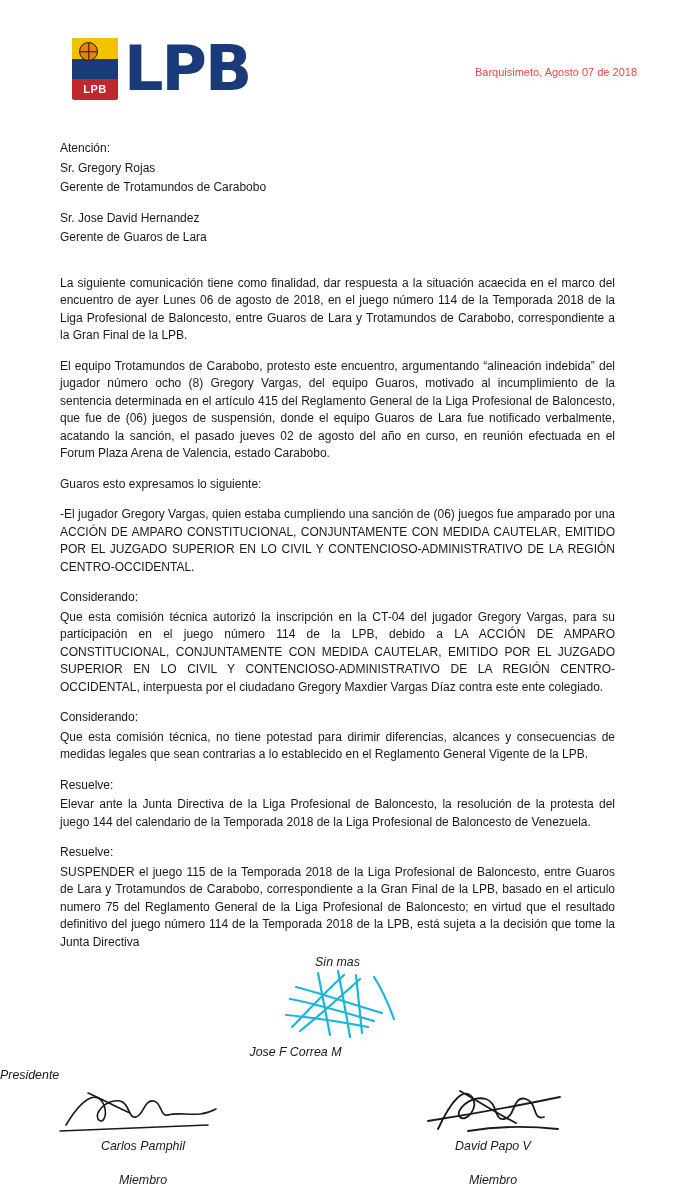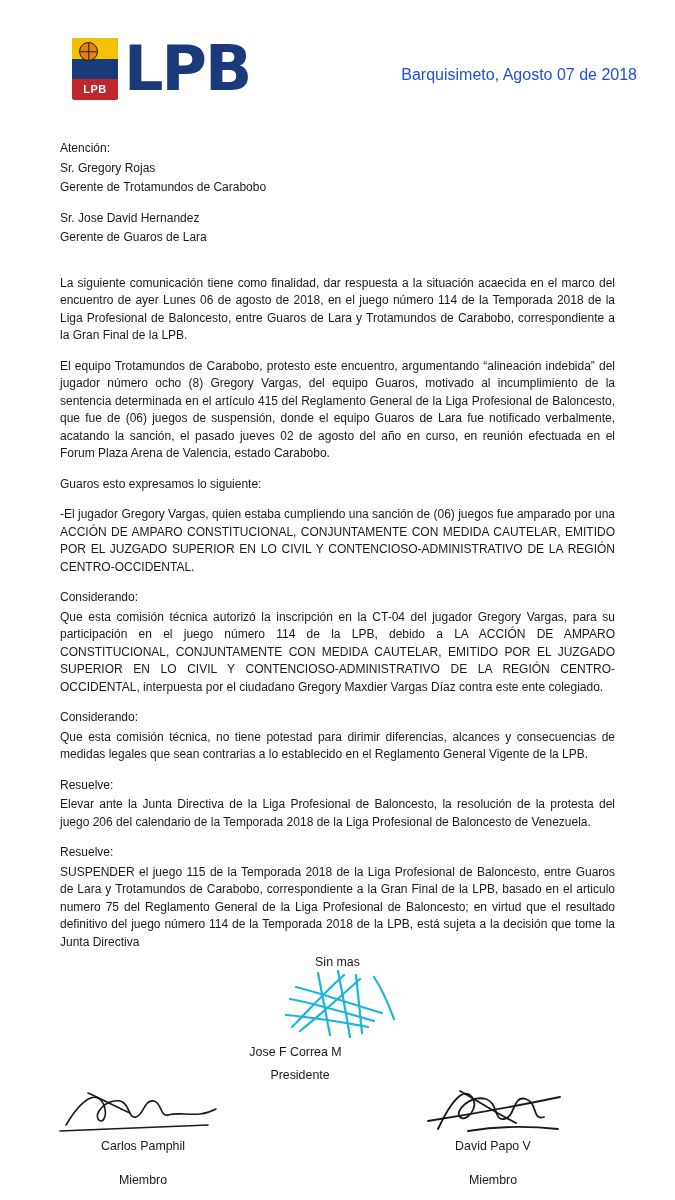--- a/index.html
+++ b/index.html
@@ -104,22 +104,22 @@
     font-weight: bold;
     color: #1b3a7a;
     letter-spacing: -2px;
     line-height: 62px;
     font-family: "DejaVu Sans", sans-serif;
   }
   .doc-date {
     position: absolute;
     right: 38px;
     top: 28px;
-    font-size: 16px;
-    color: #1d4ed8;
+    font-size: 11px;
+    color: #ef4444;
   }
 
   
   .content {
     position: absolute;
     left: 60px;
     top: 140px;
     width: 555px;
     font-size: 12px;
     line-height: 17.5px;
@@ -133,20 +133,21 @@
   }
   .lead-label { margin-bottom: 2px !important; }
 
   
   .sign-area {
     position: absolute;
     left: 0;
     top: 955px;
     width: 675px;
     height: 245px;
+    font-style: italic;
   }
   .sin-mas {
     position: absolute;
     left: 0; top: 0;
     width: 675px;
     text-align: center;
     font-size: 12.4px;
   }
   .pres-scribble {
     position: absolute;
@@ -159,21 +160,21 @@
     position: absolute;
     left: 0; top: 90px;
     width: 591px;
     text-align: center;
     font-size: 12.4px;
   }
   .pres-role {
     position: absolute;
     left: 0; top: 113px;
     width: 600px;
-    text-align: center;
+    text-align: left;
     font-size: 12.4px;
   }
 
   .sig-left, .sig-right {
     position: absolute;
     top: 130px;
     width: 230px;
     text-align: center;
   }
   .sig-left { left: 28px; }
@@ -226,21 +227,21 @@
     <p>Guaros esto expresamos lo siguiente:</p>
     <p>-El jugador Gregory Vargas, quien estaba cumpliendo una sanción de (06) juegos fue amparado por una ACCIÓN DE AMPARO CONSTITUCIONAL, CONJUNTAMENTE CON MEDIDA CAUTELAR, EMITIDO POR EL JUZGADO SUPERIOR EN LO CIVIL Y CONTENCIOSO-ADMINISTRATIVO DE LA REGIÓN CENTRO-OCCIDENTAL.</p>
 
     <p class="lead-label" style="margin-bottom:12px;">Considerando:</p>
     <p>Que esta comisión técnica autorizó la inscripción en la CT-04 del jugador Gregory Vargas, para su participación en el juego número 114 de la LPB, debido a LA ACCIÓN DE AMPARO CONSTITUCIONAL, CONJUNTAMENTE CON MEDIDA CAUTELAR, EMITIDO POR EL JUZGADO SUPERIOR EN LO CIVIL Y CONTENCIOSO-ADMINISTRATIVO DE LA REGIÓN CENTRO-OCCIDENTAL, interpuesta por el ciudadano Gregory Maxdier Vargas Díaz contra  este ente colegiado.</p>
 
     <p class="lead-label" style="margin-bottom:12px;">Considerando:</p>
     <p>Que esta comisión técnica, no tiene potestad para dirimir diferencias, alcances y consecuencias de medidas legales que sean contrarias a lo establecido en el Reglamento General Vigente de la LPB.</p>
 
     <p class="lead-label" style="margin-bottom:12px;">Resuelve:</p>
-    <p>Elevar ante la Junta Directiva de la Liga Profesional de Baloncesto, la resolución de la protesta del juego 206 del calendario de la Temporada 2018 de la Liga Profesional de Baloncesto de Venezuela.</p>
+    <p>Elevar ante la Junta Directiva de la Liga Profesional de Baloncesto, la resolución de la protesta del juego 144 del calendario de la Temporada 2018 de la Liga Profesional de Baloncesto de Venezuela.</p>
 
     <p class="lead-label" style="margin-bottom:12px;">Resuelve:</p>
     <p>SUSPENDER el juego 115 de la Temporada 2018 de la Liga Profesional de Baloncesto, entre Guaros de Lara y Trotamundos de Carabobo, correspondiente a la Gran Final de la LPB, basado en el articulo numero 75 del Reglamento General de la Liga Profesional de Baloncesto; en virtud que el resultado definitivo del juego número 114 de la Temporada 2018 de la LPB, está sujeta a la decisión que tome la Junta Directiva</p>
   </div>
 
   <div class="sign-area">
     <div class="sin-mas">Sin mas</div>
 
     <svg class="pres-scribble" viewBox="0 0 120 72">
       <g fill="none" stroke="#19b6d9" stroke-width="2.2" stroke-linecap="round">

